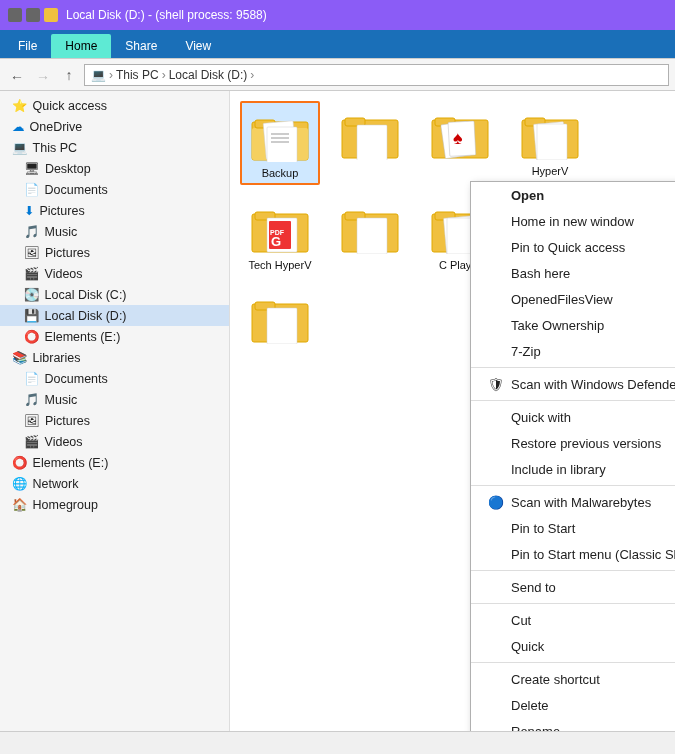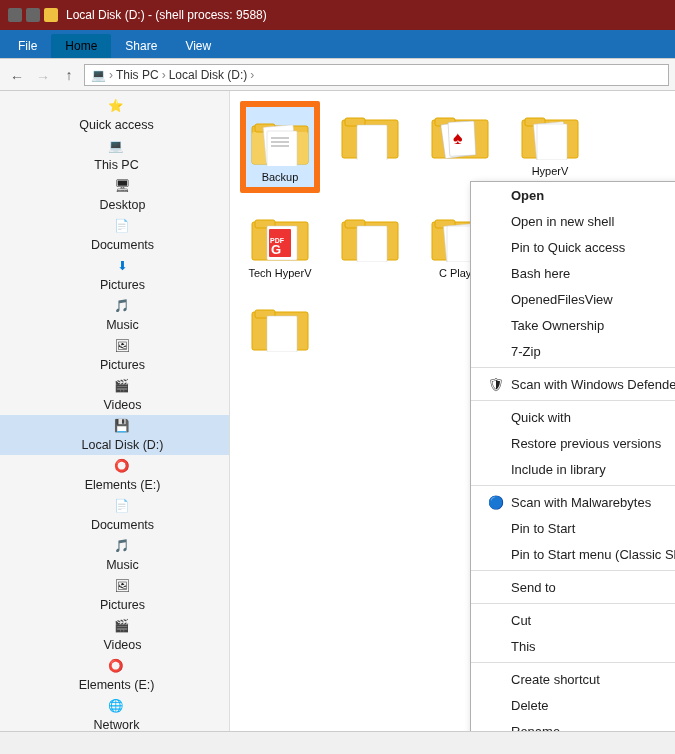--- a/index.html
+++ b/index.html
@@ -1,21 +1,21 @@
 <!DOCTYPE html>
 <html><head>
   <meta charset="utf-8">
   <style>
     * { margin: 0; padding: 0; box-sizing: border-box; }
     body { width: 675px; height: 754px; font-family: 'Segoe UI', Arial, sans-serif; font-size: 13px; overflow: hidden; background: #f0f0f0; }
 
     
     .title-bar {
       height: 30px;
-      background: #7f1d1d;
+      background: #8b5cf6;
       display: flex;
       align-items: center;
       padding: 0 8px;
       color: white;
       font-size: 12px;
     }
     .title-bar-icons { display: flex; gap: 4px; margin-right: 8px; }
     .title-icon { width: 14px; height: 14px; background: #666; border-radius: 2px; }
     .title-icon.yellow { background: #f0c040; }
     .title-text { flex: 1; font-size: 12px; }
@@ -25,21 +25,21 @@
     .ribbon-tabs { display: flex; background: #1a6fb8; height: 28px; align-items: flex-end; padding-left: 4px; }
     .ribbon-tab {
       padding: 4px 14px 4px;
       font-size: 12px;
       color: white;
       cursor: pointer;
       height: 24px;
       display: flex; align-items: center;
       background: transparent;
     }
-    .ribbon-tab.active { background: #0369a1; color: #000; border-radius: 2px 2px 0 0; }
+    .ribbon-tab.active { background: #5eead4; color: #000; border-radius: 2px 2px 0 0; }
 
     
     .address-bar {
       height: 32px;
       background: #f5f5f5;
       border-bottom: 1px solid #ccc;
       display: flex;
       align-items: center;
       padding: 0 6px;
       gap: 4px;
@@ -75,21 +75,20 @@
       padding: 4px 0;
     }
     .sidebar-item {
       display: flex;
       align-items: center;
       padding: 3px 8px 3px 12px;
       cursor: pointer;
       font-size: 12.5px;
       color: #222;
       gap: 5px;
-      flex-direction: column;
     }
     .sidebar-item.active { background: #cfe1f5; }
     .sidebar-item.indent1 { padding-left: 24px; }
     .icon-pc::before { content: '💻'; }
     .icon-onedrive::before { content: '☁'; color: #0078d4; }
     .icon-quickaccess::before { content: '⭐'; color: #f0c000; }
     .icon-network::before { content: '🌐'; }
     .icon-homegroup::before { content: '🏠'; }
     .icon-libraries::before { content: '📚'; }
     .icon-elements::before { content: '⭕'; color: #cc0000; }
@@ -118,21 +117,21 @@
     }
     .file-item {
       display: flex;
       flex-direction: column;
       align-items: center;
       width: 80px;
       cursor: pointer;
       padding: 4px;
       border-radius: 2px;
     }
-    .file-item.selected { background: #cfe8ff; border: 6px solid #f97316; }
+    .file-item.selected { background: #cfe8ff; border: 2px solid #f97316; }
     .file-icon {
       width: 64px; height: 60px;
       display: flex; align-items: center; justify-content: center;
       font-size: 42px;
     }
     .file-name { font-size: 11px; text-align: center; word-break: break-word; color: #111; }
 
     
     .status-bar {
       height: 24px;
@@ -222,20 +221,24 @@
 </div>
 
 <div class="main-layout">
 
   <div class="sidebar">
     <div class="sidebar-item">
       <span class="icon-quickaccess"></span>
       <span>Quick access</span>
     </div>
     <div class="sidebar-item">
+      <span class="icon-onedrive"></span>
+      <span>OneDrive</span>
+    </div>
+    <div class="sidebar-item">
       <span class="icon-pc"></span>
       <span>This PC</span>
     </div>
     <div class="sidebar-item indent1">
       <span class="icon-desktop"></span>
       <span>Desktop</span>
     </div>
     <div class="sidebar-item indent1">
       <span class="icon-documents"></span>
       <span>Documents</span>
@@ -248,29 +251,37 @@
       <span class="icon-music"></span>
       <span>Music</span>
     </div>
     <div class="sidebar-item indent1">
       <span class="icon-pictures"></span>
       <span>Pictures</span>
     </div>
     <div class="sidebar-item indent1">
       <span class="icon-videos"></span>
       <span>Videos</span>
+    </div>
+    <div class="sidebar-item indent1">
+      <span class="icon-disk-c"></span>
+      <span>Local Disk (C:)</span>
     </div>
     <div class="sidebar-item indent1 active">
       <span class="icon-disk-d"></span>
       <span>Local Disk (D:)</span>
     </div>
     <div class="sidebar-item indent1">
       <span class="icon-elements"></span>
       <span>Elements (E:)</span>
     </div>
+    <div class="sidebar-item">
+      <span class="icon-libraries"></span>
+      <span>Libraries</span>
+    </div>
     <div class="sidebar-item indent1">
       <span class="icon-documents"></span>
       <span>Documents</span>
     </div>
     <div class="sidebar-item indent1">
       <span class="icon-music"></span>
       <span>Music</span>
     </div>
     <div class="sidebar-item indent1">
       <span class="icon-pictures"></span>
@@ -280,20 +291,24 @@
       <span class="icon-videos"></span>
       <span>Videos</span>
     </div>
     <div class="sidebar-item">
       <span class="icon-elements"></span>
       <span>Elements (E:)</span>
     </div>
     <div class="sidebar-item">
       <span class="icon-network"></span>
       <span>Network</span>
+    </div>
+    <div class="sidebar-item">
+      <span class="icon-homegroup"></span>
+      <span>Homegroup</span>
     </div>
   </div>
 
   <div class="file-area">
     <div class="file-grid">
 
       <div class="file-item selected">
         <div class="file-icon">
           <svg width="58" height="50" viewBox="0 0 58 50">
             <rect x="1" y="10" width="56" height="38" rx="2" fill="#f0c040" stroke="#e0a800" stroke-width="1"></rect>
@@ -416,21 +431,21 @@
 
     </div>
 
     <div class="context-menu">
       <div class="ctx-item bold">
         <span class="ctx-icon"></span>
         <span>Open</span>
       </div>
       <div class="ctx-item">
         <span class="ctx-icon"></span>
-        <span>Open in new shell</span>
+        <span>Home in new window</span>
       </div>
       <div class="ctx-item">
         <span class="ctx-icon"></span>
         <span>Pin to Quick access</span>
       </div>
       <div class="ctx-item">
         <span class="ctx-icon"></span>
         <span>Bash here</span>
       </div>
       <div class="ctx-item">
@@ -481,21 +496,21 @@
         <span class="ctx-icon"></span>
         <span>Send to</span>
       </div>
       <div class="ctx-separator"></div>
       <div class="ctx-item">
         <span class="ctx-icon"></span>
         <span>Cut</span>
       </div>
       <div class="ctx-item">
         <span class="ctx-icon"></span>
-        <span>This</span>
+        <span>Quick</span>
       </div>
       <div class="ctx-separator"></div>
       <div class="ctx-item">
         <span class="ctx-icon"></span>
         <span>Create shortcut</span>
       </div>
       <div class="ctx-item">
         <span class="ctx-icon"></span>
         <span>Delete</span>
       </div>

